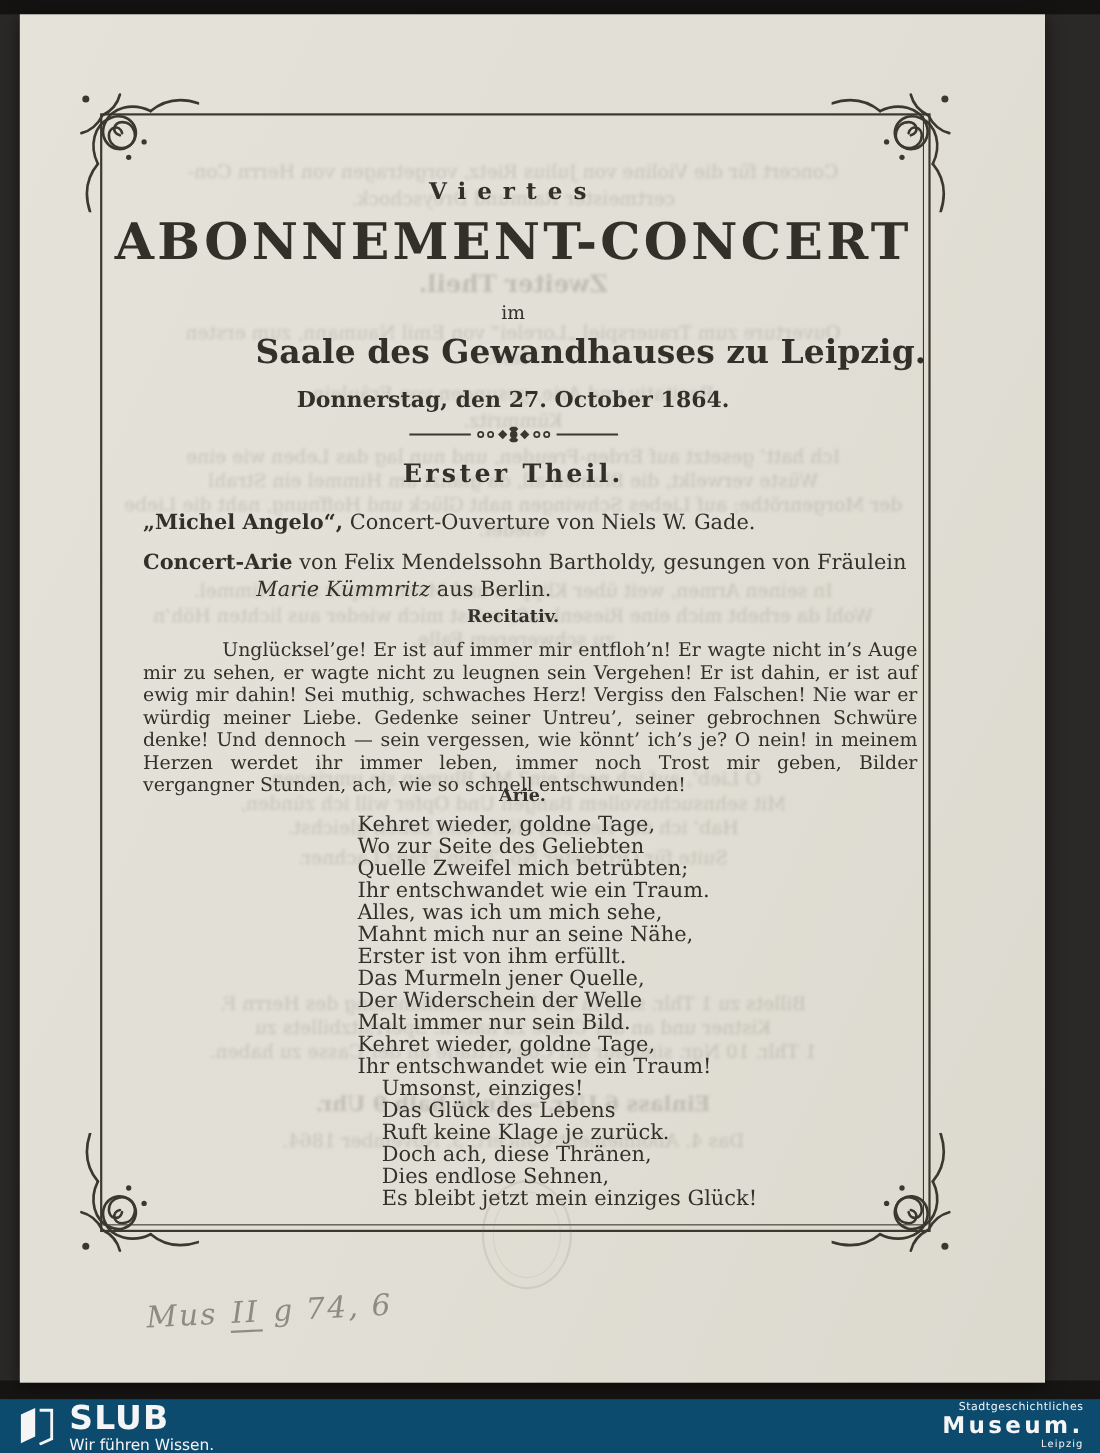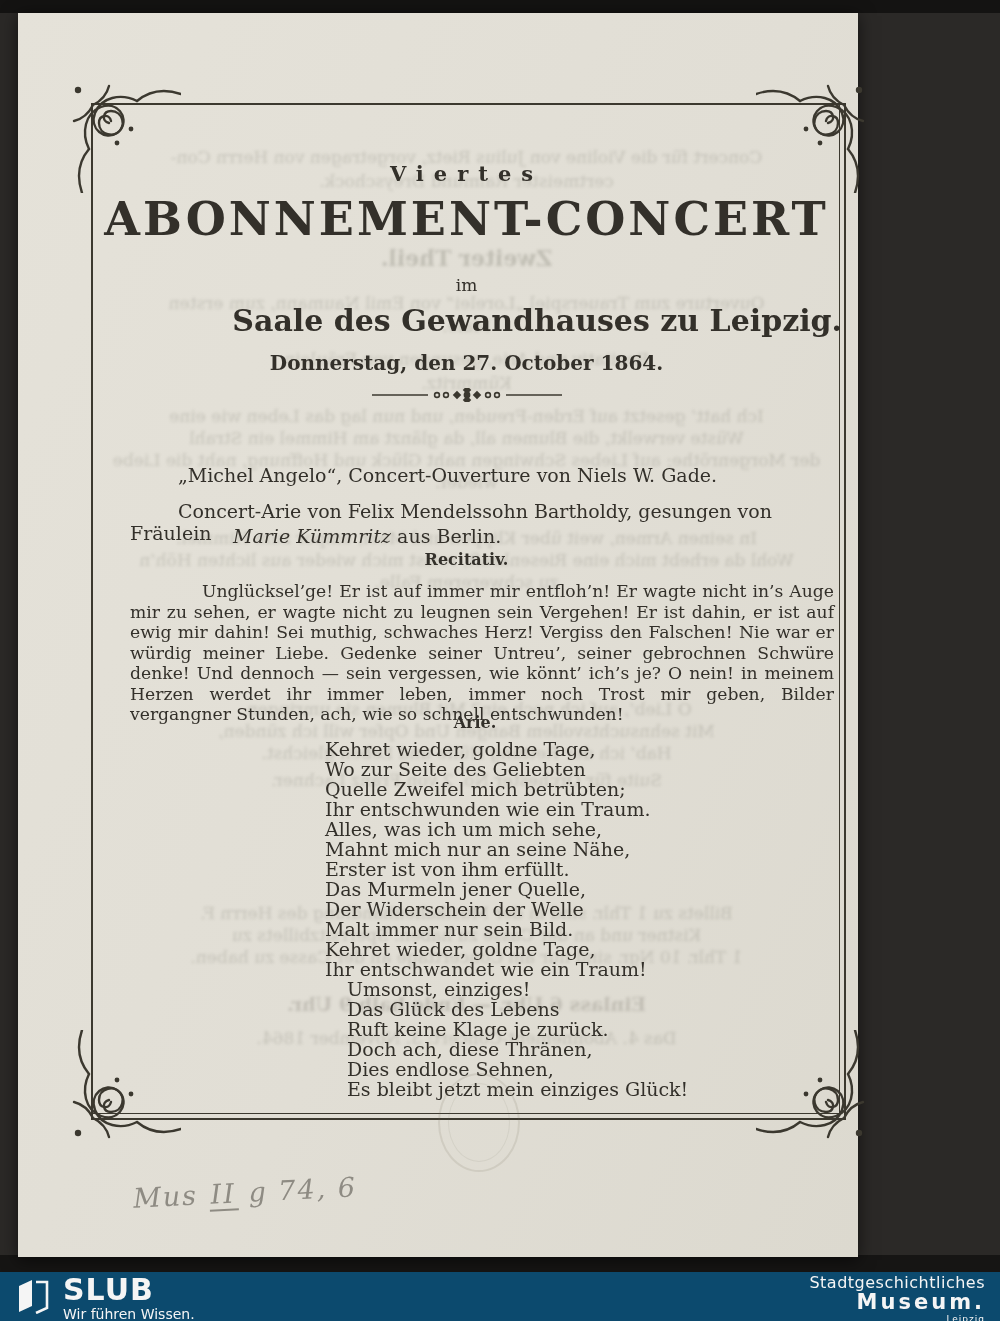--- a/index.html
+++ b/index.html
@@ -6,21 +6,21 @@
   body{
     width:1000px;height:1321px;position:relative;overflow:hidden;
     background:#2b2927;
     font-family:"DejaVu Serif","Liberation Serif",serif;
   }
   .strip-top{position:absolute;left:0;top:0;width:1000px;height:13px;background:#141312;}
   .strip-bottom{position:absolute;left:0;top:1255px;width:1000px;height:17px;background:#161514;}
 
   
   .paper{
-    position:absolute;left:18px;top:13px;width:840px;height:1244px;
+    position:absolute;left:18px;top:13px;width:932px;height:1244px;
     background:linear-gradient(115deg,#e5e2d9 0%,#e1ded5 55%,#dcd9cf 100%);
     box-shadow:0 3px 16px rgba(0,0,0,0.6);
     color:#33302a;
   }
 
   
   .bleed{position:absolute;inset:0;z-index:1;}
   .bl{
     position:absolute;left:73px;width:751px;text-align:center;
     transform:scaleX(-1);
@@ -50,21 +50,21 @@
   .prep{top:262px;font-size:17px;}
   .venue{top:290px;font-size:30px;font-weight:bold;text-align:right;}
   .dateline{top:338px;font-size:20px;font-weight:bold;}
   .divider{top:374px;}
   .part-heading{top:404px;font-size:23px;font-weight:bold;letter-spacing:3px;}
 
   .prog-line{position:absolute;left:112px;width:706px;font-size:19px;text-align:left;}
   .p1{top:451px;}
   .p2{top:487px;}
   .p2b{top:512px;left:215px;}
-  .b{font-weight:normal;margin-left:48px;}
+  .b{font-weight:bold;}
   .it{font-style:italic;}
 
   .recit-head{top:537px;font-size:16px;font-weight:bold;}
   .recit-text{
     position:absolute;left:112px;top:568px;width:704px;
     font-size:17.2px;line-height:20.5px;text-align:justify;text-indent:72px;
   }
 
   .poem-col{position:absolute;left:307px;top:700px;width:300px;}
   .arie-head{font-size:16px;font-weight:bold;text-align:center;margin-bottom:7px;}
@@ -88,21 +88,21 @@
     position:absolute;left:0;top:1272px;width:1000px;height:49px;
     background:#0c4a6e;color:#f5f5f5;z-index:10;
     font-family:"DejaVu Sans","Liberation Sans",sans-serif;
   }
   .slub{position:absolute;left:17px;top:4px;display:flex;align-items:flex-start;}
   .slub-icon{margin-top:2px;}
   .slub-txt{margin-left:14px;}
   .slub-name{font-size:30px;font-weight:bold;letter-spacing:1px;line-height:28px;}
   .slub-tag{font-size:14px;margin-top:2px;}
   .museum{position:absolute;right:15px;top:3px;text-align:right;line-height:1;}
-  .museum-over{font-size:16px;letter-spacing:0.5px;}
+  .museum-over{font-size:10px;letter-spacing:0.5px;}
   .museum-name{font-size:21px;font-weight:bold;letter-spacing:3px;margin-top:1px;}
   .museum-city{font-size:9px;margin-top:2px;letter-spacing:1px;}
 
   svg.orn{display:block;}
 </style>
 </head>
 <body>
 
 <svg width="0" height="0" style="position:absolute">
   <defs>
@@ -186,40 +186,41 @@
         <g fill="#3b382f">
           <circle cx="95" cy="7" r="3.4"></circle>
           <rect x="82" y="4" width="6" height="6" transform="rotate(45 85 7)"></rect>
           <rect x="102" y="4" width="6" height="6" transform="rotate(45 105 7)"></rect>
           <rect x="92" y="-1" width="6" height="6" transform="rotate(45 95 2)"></rect>
           <rect x="92" y="9" width="6" height="6" transform="rotate(45 95 12)"></rect>
         </g>
       </svg>
     </div>
 
+    <div class="centered part-heading">Erster Theil.</div>
 
     <div class="prog-line p1">
       <span class="b">„Michel Angelo“,</span><span> Concert-Ouverture von Niels W. Gade.</span>
     </div>
     <div class="prog-line p2">
       <span class="b">Concert-Arie</span><span> von Felix Mendelssohn Bartholdy, gesungen von Fräulein</span>
     </div>
     <div class="prog-line p2b">
       <span class="it">Marie Kümmritz</span><span> aus Berlin.</span>
     </div>
 
     <div class="centered recit-head">Recitativ.</div>
     <div class="recit-text">Unglücksel’ge! Er ist auf immer mir entfloh’n! Er wagte nicht in’s Auge mir zu sehen, er wagte nicht zu leugnen sein Vergehen! Er ist dahin, er ist auf ewig mir dahin! Sei muthig, schwaches Herz! Vergiss den Falschen! Nie war er würdig meiner Liebe. Gedenke seiner Untreu’, seiner gebrochnen Schwüre denke! Und dennoch — sein vergessen, wie könnt’ ich’s je? O nein! in meinem Herzen werdet ihr immer leben, immer noch Trost mir geben, Bilder vergangner Stunden, ach, wie so schnell entschwunden!</div>
 
     <div class="poem-col">
       <div class="arie-head">Arie.</div>
       <div class="poem-line">Kehret wieder, goldne Tage,</div>
       <div class="poem-line">Wo zur Seite des Geliebten</div>
       <div class="poem-line">Quelle Zweifel mich betrübten;</div>
-      <div class="poem-line">Ihr entschwunden wie ein Traum.</div>
+      <div class="poem-line">Ihr entschwandet wie ein Traum.</div>
       <div class="poem-line">Alles, was ich um mich sehe,</div>
       <div class="poem-line">Mahnt mich nur an seine Nähe,</div>
       <div class="poem-line">Erster ist von ihm erfüllt.</div>
       <div class="poem-line">Das Murmeln jener Quelle,</div>
       <div class="poem-line">Der Widerschein der Welle</div>
       <div class="poem-line">Malt immer nur sein Bild.</div>
       <div class="poem-line">Kehret wieder, goldne Tage,</div>
       <div class="poem-line">Ihr entschwandet wie ein Traum!</div>
       <div class="poem-line ind">Umsonst, einziges!</div>
       <div class="poem-line ind">Das Glück des Lebens</div>

